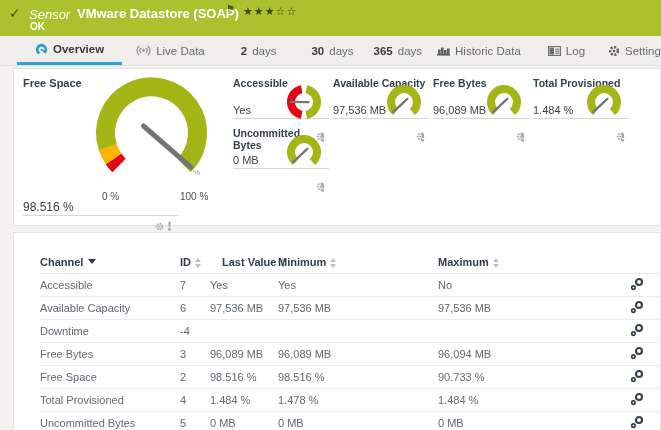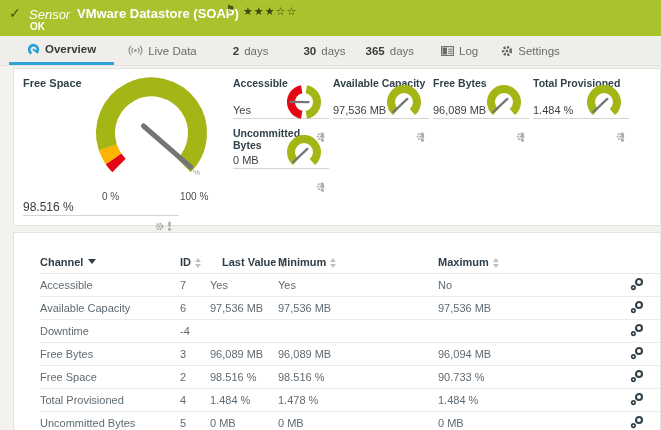--- a/index.html
+++ b/index.html
@@ -10,21 +10,21 @@
   .topbar{position:absolute;left:0;top:0;width:661px;height:36px;background:#abc22e;color:#fff;}
   .check{position:absolute;left:9px;top:5px;font-size:14px;font-weight:bold;color:#45500f;}
   .sensorlbl{position:absolute;left:29px;top:7px;font-size:13px;font-style:italic;}
   .sensortitle{position:absolute;left:77px;top:6px;font-size:13px;font-weight:bold;}
   .flag{position:absolute;left:226px;top:3px;font-size:10px;color:#4c560f;}
   .stars{position:absolute;left:243px;top:5px;font-size:11px;letter-spacing:1px;color:#3e4712;cursor:pointer;}
   .okbadge{position:absolute;left:30px;top:21px;font-size:10px;font-weight:bold;}
 
   
   .tabbar{position:absolute;left:0;top:36px;width:661px;height:30px;background:#efeeeb;
-          border-bottom:1px solid #e2e1de;display:flex;align-items:stretch;box-sizing:border-box;}
+          border-bottom:1px solid #e2e1de;display:flex;align-items:stretch;box-sizing:border-box;padding-left:8px;}
   .tab{display:flex;align-items:center;gap:5px;font-size:11.5px;color:#6b6b6b;cursor:pointer;white-space:nowrap;}
   .tab b{color:#3c3c3c;}
   .tab.active{border-bottom:3px solid #2fa3d7;padding:0 18px;}
   .tab.active b{color:#393939;}
   .tab .ticon{display:inline-flex;align-items:center;}
 
   
   .panel{position:absolute;left:13px;width:648px;background:#fff;border:1px solid #e3e2df;box-sizing:border-box;}
   #gaugePanel{top:68px;height:158px;}
   #tablePanel{top:232px;height:239px;}
@@ -100,20 +100,32 @@
         <b>2</b>
         <span>days</span>
       </div>
       <div class="tab" style="margin-left: 35px;">
         <b>30</b>
         <span>days</span>
       </div>
       <div class="tab" style="margin-left: 20px;">
         <b>365</b>
         <span>days</span>
+      </div>
+      <div class="tab" style="margin-left: 15px;">
+        <span class="ticon">
+          <svg width="13" height="11" viewBox="0 0 13 11">
+            <rect x="0" y="9" width="13" height="1.6" fill="#606060"></rect>
+            <rect x="1" y="4.5" width="2.6" height="4.5" fill="#606060"></rect>
+            <rect x="4" y="2.5" width="2.6" height="6.5" fill="#606060"></rect>
+            <rect x="7" y="5" width="2.6" height="4" fill="#606060"></rect>
+            <rect x="10" y="3.5" width="2.6" height="5.5" fill="#606060"></rect>
+          </svg>
+        </span>
+        <span>Historic Data</span>
       </div>
       <div class="tab" style="margin-left: 27px;">
         <span class="ticon">
           <svg width="13" height="10" viewBox="0 0 13 10">
             <rect x="0.6" y="0.6" width="11.8" height="8.8" fill="none" stroke="#6b6b6b" stroke-width="1.1"></rect>
             <rect x="1.6" y="1.6" width="4.4" height="6.8" fill="#6b6b6b"></rect>
             <line x1="7.2" y1="3.2" x2="11.4" y2="3.2" stroke="#6b6b6b" stroke-width="1"></line>
             <line x1="7.2" y1="5.2" x2="11.4" y2="5.2" stroke="#6b6b6b" stroke-width="1"></line>
             <line x1="7.2" y1="7.2" x2="11.4" y2="7.2" stroke="#6b6b6b" stroke-width="1"></line>
           </svg>

